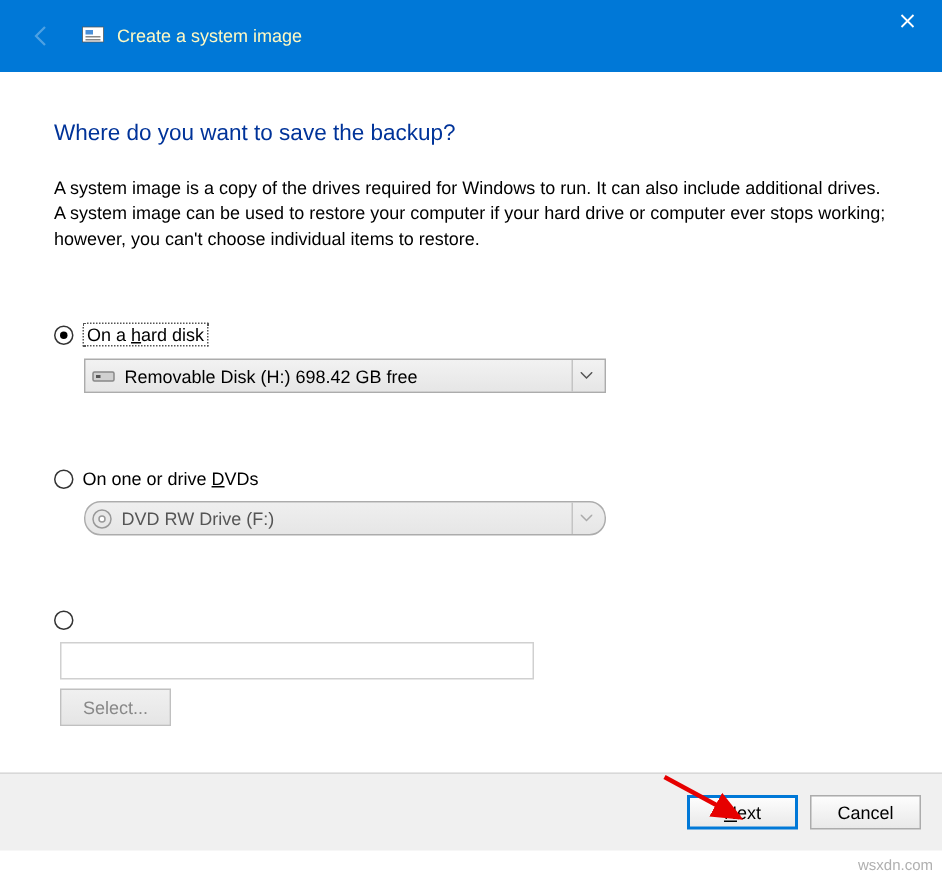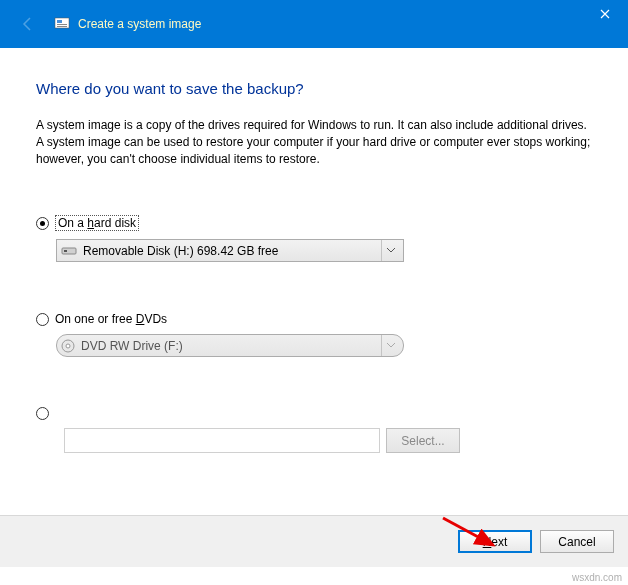--- a/index.html
+++ b/index.html
@@ -125,23 +125,24 @@
 }
 .dropdown-caret {
   width: 18px;
   display: flex;
   align-items: center;
   justify-content: center;
   border-left: 1px solid #c4c4c4;
   height: 100%;
 }
 .network-row {
-  margin-left: 28px;
+  margin-left: 4px;
   display: flex;
   gap: 6px;
+  flex-direction: column;
 }
 .textbox {
   width: 316px;
   height: 25px;
   border: 1px solid #d0d0d0;
   background: #fff;
   padding: 0 4px;
 }
 .btn-select {
   width: 74px;
@@ -238,21 +239,21 @@
         <svg width="8" height="5" viewBox="0 0 8 5">
             <path d="M0 0 L4 4 L8 0" stroke="#555" fill="none"></path>
           </svg>
       </span>
     </div>
   </div>
 
   <div class="option-group">
     <div class="radio-row">
       <span class="radio"></span>
-      <span class="radio-label"><span>On one or free </span><span class="accesskey">D</span><span>VDs</span></span>
+      <span class="radio-label"><span>On one or drive </span><span class="accesskey">D</span><span>VDs</span></span>
     </div>
     <div class="dropdown disabled">
       <span class="dropdown-icon">
         <svg width="14" height="14" viewBox="0 0 14 14">
             <circle cx="7" cy="7" r="6" fill="#e8e8e8" stroke="#999"></circle>
             <circle cx="7" cy="7" r="2" fill="#fff" stroke="#999"></circle>
           </svg>
       </span>
       <span class="dropdown-text">DVD RW Drive (F:)</span>
       <span class="dropdown-caret">

